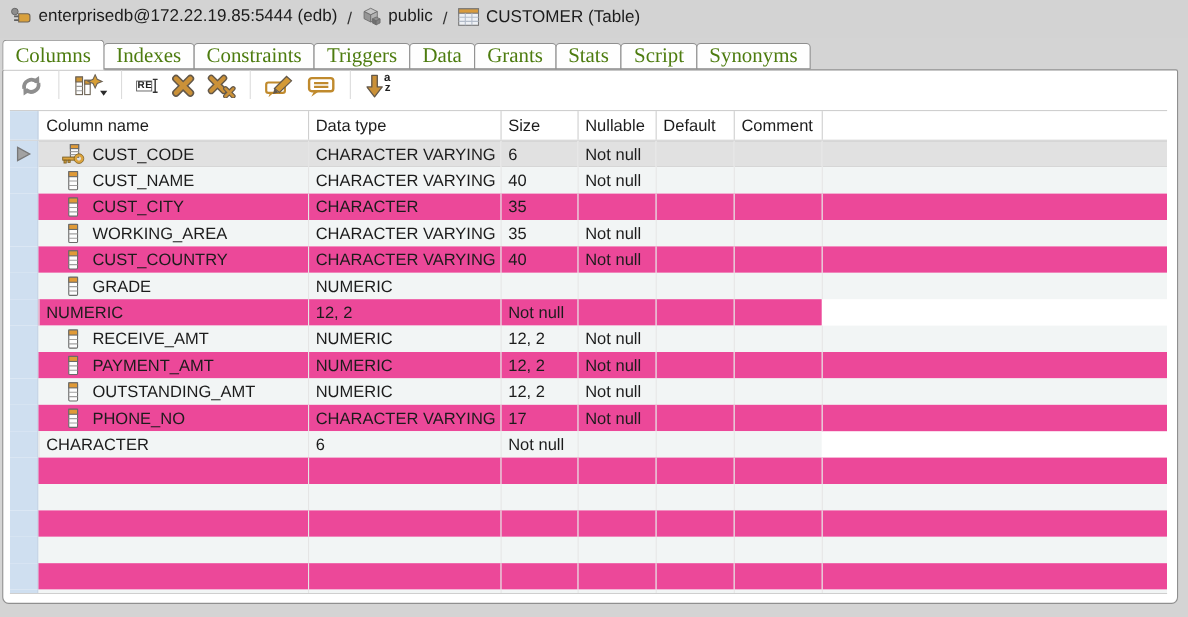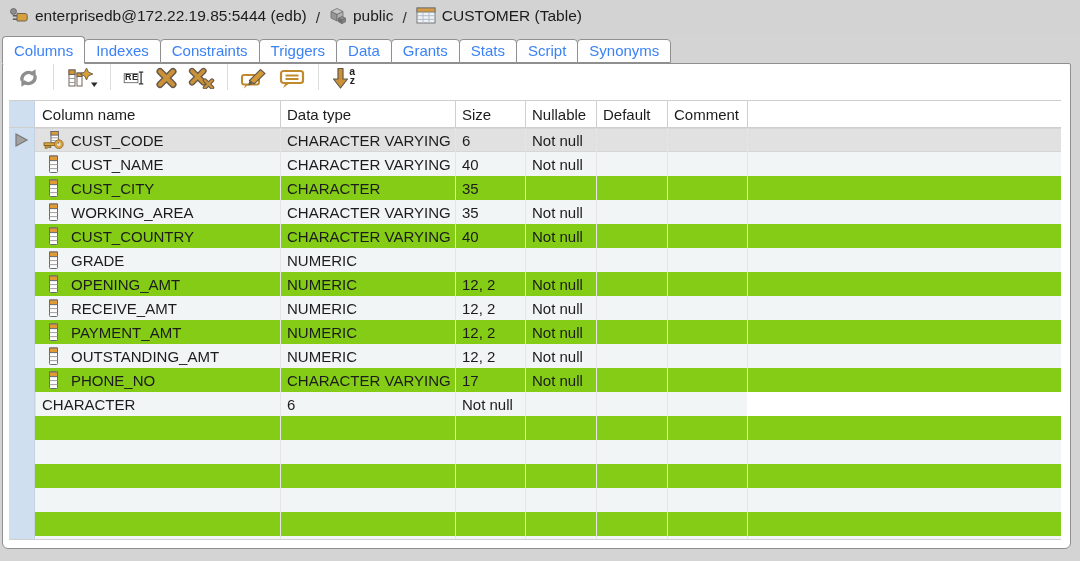--- a/index.html
+++ b/index.html
@@ -19,22 +19,23 @@
   .titlebar .seg { display:flex; align-items:flex-start; gap:6px; }
   .titlebar .slash { margin:0 9px; color:#333; }
   
   .tabs {
     position:absolute; left:2px; top:36px; height:27px;
     display:flex; align-items:flex-end; z-index:3;
   }
   .tab {
     height:24px; line-height:22px; padding:0 11px;
     background:#fefefe; border:1px solid #8f8f8f; margin-right:-1px;
-    border-radius:4px 4px 0 0; font-size:15px; white-space:nowrap;
-    color:#3b82f6;
+    border-radius:4px 4px 0 0; font-size:19px; white-space:nowrap;
+    color:#4d7c0f;
+    font-family:Liberation Serif, serif;
   }
   .tab.active {
     height:28px; line-height:27px; margin-bottom:-1px;
     border-bottom:1px solid #ffffff; z-index:4; position:relative;
     background:#ffffff;
   }
   
   .panel {
     position:absolute; left:2px; top:63px; width:1069px; height:486px;
     background:#ffffff; border:1px solid #8f8f8f;
@@ -64,27 +65,27 @@
   }
   .grid-row {
     display:grid;
     grid-template-columns:26px 245px 175px 70px 71px 71px 80px 1fr;
     height:24px; font-size:15px; align-items:center;
   }
   .grid-row.head { height:27px; border-bottom:1px solid #cfcfcf; }
   .cell { height:100%; display:flex; align-items:center; overflow:hidden; white-space:nowrap; }
   .c-gutter { background:#cfdff0; border-right:1px solid #c4d1e1; justify-content:center; }
   .head .c-gutter { background:#cfdff0; }
-  .c-name { padding-left:5px; gap:5px; }
+  .c-name { padding-left:18px; gap:5px; }
   .head .c-name { padding-left:3px; }
   .c-dt,.c-size,.c-null,.c-def,.c-com { padding-left:6px; border-left:1px solid #e5e5e5; }
   .c-fill { border-left:1px solid #e5e5e5; }
   .head .c-dt,.head .c-size,.head .c-null,.head .c-def,.head .c-com,.head .c-fill { border-left:1px solid #cfcfcf; }
   .grid-row.even .cell:not(.c-gutter) { background:#f2f5f5; }
-  .grid-row.odd  .cell:not(.c-gutter) { background:#84cc16; }
+  .grid-row.odd  .cell:not(.c-gutter) { background:#ec4899; }
   .grid-row.selected .cell:not(.c-gutter) {
     background:#e1e1e1;
     box-shadow: inset 0 1px 0 #d6d6d6, inset 0 -1px 0 #d6d6d6;
   }
   .name-ic-slot { width:26px; display:flex; justify-content:center; flex-shrink:0; }
 </style>
 </head>
 <body>
 
 <div class="titlebar">
@@ -367,31 +368,20 @@
       <div class="cell c-dt">NUMERIC</div>
       <div class="cell c-size"></div>
       <div class="cell c-null"></div>
       <div class="cell c-def"></div>
       <div class="cell c-com"></div>
       <div class="cell c-fill"></div>
     </div>
 
     <div class="grid-row odd">
       <div class="cell c-gutter"></div>
-      <div class="cell c-name">
-        <span class="name-ic-slot">
-            <svg width="13" height="19" viewBox="0 0 13 19">
-              <rect x="2.5" y="1" width="8" height="16.5" rx="1" fill="#fdfdfd" stroke="#6a6a6a"></rect>
-              <rect x="2.5" y="1" width="8" height="4.6" fill="#e09a37" stroke="#6a6a6a"></rect>
-              <line x1="2.5" y1="9.6" x2="10.5" y2="9.6" stroke="#9f9f9f"></line>
-              <line x1="2.5" y1="13.6" x2="10.5" y2="13.6" stroke="#9f9f9f"></line>
-            </svg>
-          </span>
-        <span>OPENING_AMT</span>
-      </div>
       <div class="cell c-dt">NUMERIC</div>
       <div class="cell c-size">12, 2</div>
       <div class="cell c-null">Not null</div>
       <div class="cell c-def"></div>
       <div class="cell c-com"></div>
       <div class="cell c-fill"></div>
     </div>
 
     <div class="grid-row even">
       <div class="cell c-gutter"></div>

